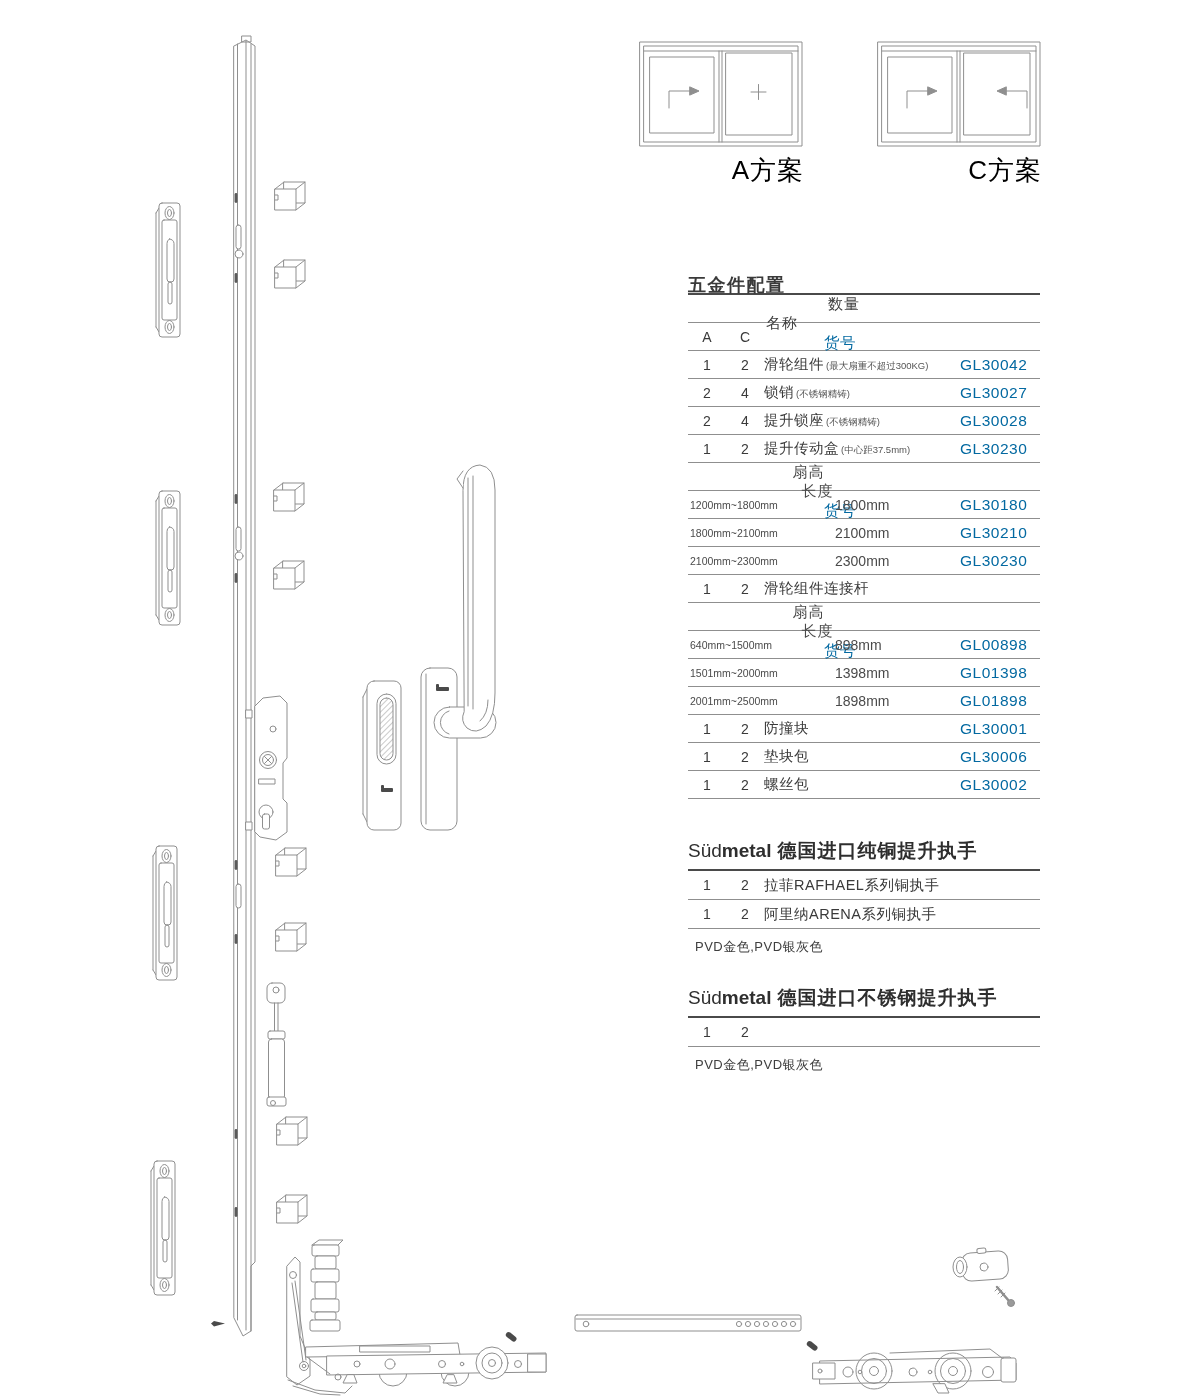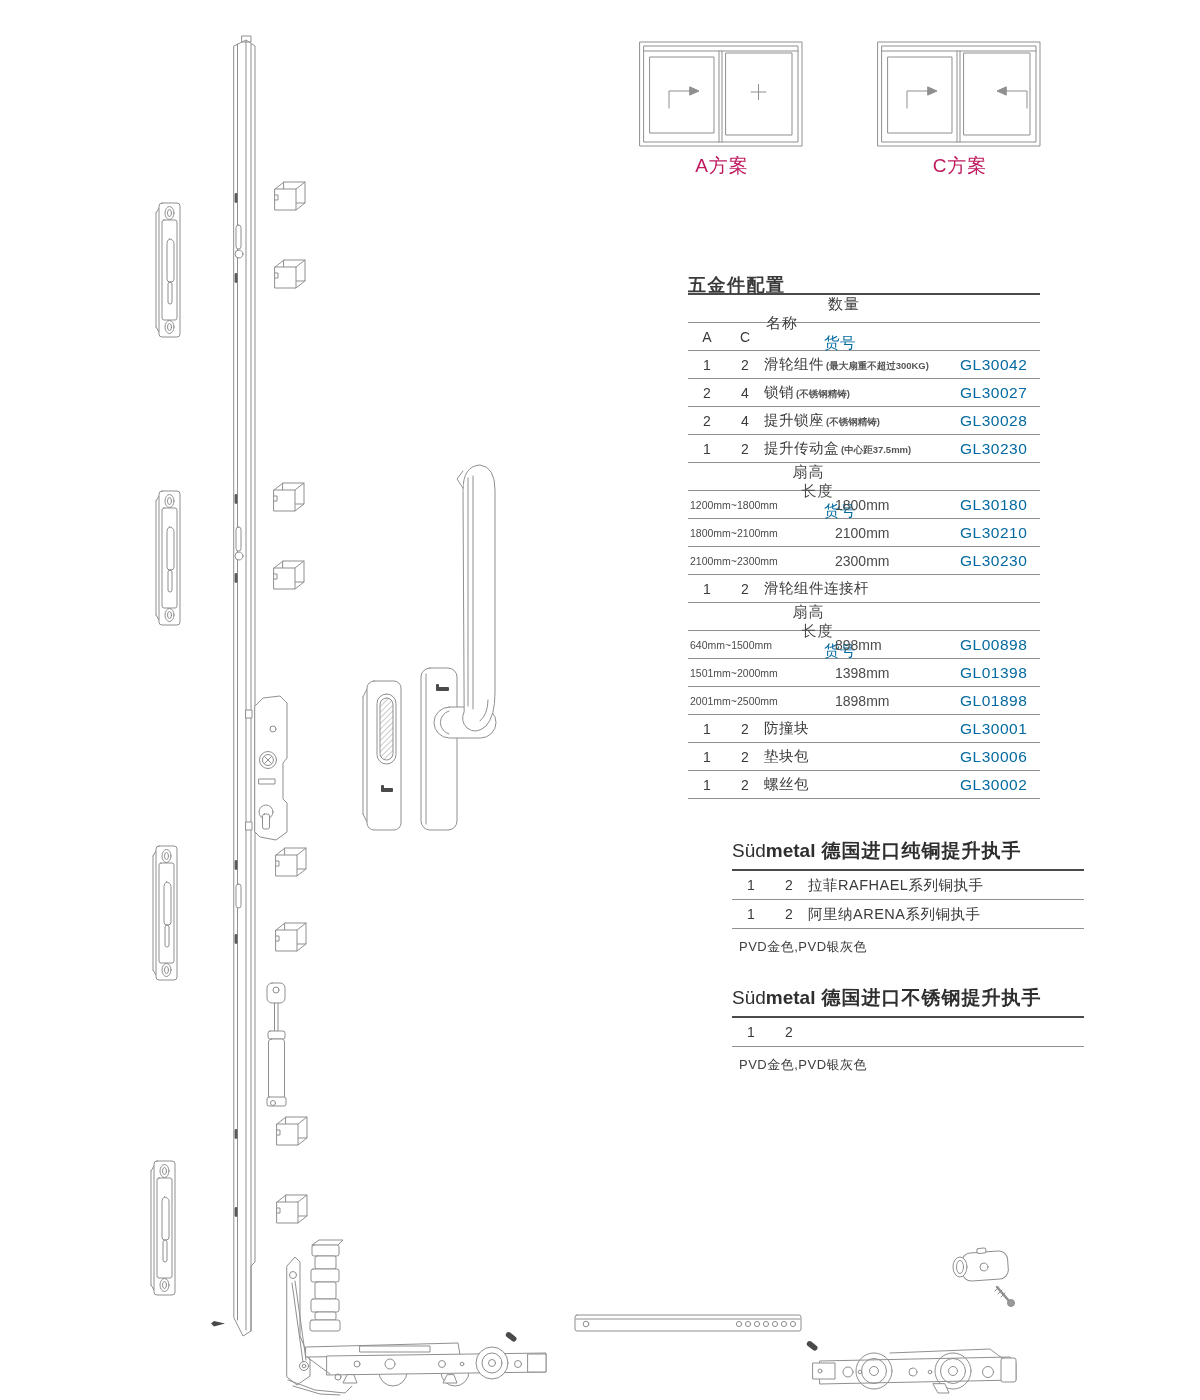--- a/index.html
+++ b/index.html
@@ -4,22 +4,22 @@
 <style>
   html,body{margin:0;padding:0;}
   body{
     width:1200px;height:1400px;position:relative;background:#ffffff;
     font-family:"Liberation Sans","DejaVu Sans",sans-serif;color:#3a3a3a;
     overflow:hidden;
   }
   svg{position:absolute;left:0;top:0;}
   
   .plan-label{
-    position:absolute;top:153px;width:164px;text-align:center;
-    font-size:19px;color:#be185d;letter-spacing:1px;
+    position:absolute;top:153px;width:164px;text-align:right;
+    font-size:26px;color:#000000;letter-spacing:1px;
   }
   
   .tbl{position:absolute;left:688px;top:273px;width:352px;}
   .t-title{
     font-size:18px;font-weight:bold;letter-spacing:1.5px;
     padding-bottom:0;border-bottom:2px solid #4a4a4a;height:20px;
   }
   .row{
     display:flex;align-items:center;height:27px;
     border-bottom:1px solid #8f8f8f;font-size:14px;
@@ -27,23 +27,23 @@
   .row.head{font-size:15px;color:#3d3d3d;letter-spacing:1px;flex-direction:column;}
   .c-qty{width:76px;padding-left:2px;box-sizing:border-box;}
   .c-a,.c-c{width:38px;text-align:center;}
   .c-name{width:196px;display:flex;align-items:baseline;}
   .c-code{width:80px;font-size:15.5px;color:#0369a1;letter-spacing:0.5px;}
   .c-fan{width:147px;font-size:10.5px;color:#4a4a4a;padding-left:2px;box-sizing:border-box;}
   .c-len{width:125px;font-size:14px;color:#4a4a4a;}
   .row.head .c-fan{font-size:15px;letter-spacing:1px;}
   .row.head .c-len{font-size:15px;letter-spacing:1px;}
   .p-name{font-size:14.5px;letter-spacing:0.5px;}
-  .p-note{font-size:9.5px;color:#555;margin-left:2px;white-space:nowrap;font-weight:bold;}
+  .p-note{font-size:9.5px;color:#555;margin-left:2px;white-space:nowrap;}
   
-  .brand-sect{position:absolute;left:688px;width:352px;margin-left:44px;}
+  .brand-sect{position:absolute;left:688px;width:352px;}
   .brand-title{
     font-size:19px;padding-bottom:5px;border-bottom:2px solid #4a4a4a;
     white-space:nowrap;color:#2e2e2e;
   }
   .b-reg{font-weight:normal;letter-spacing:0px;}
   .b-bold{font-weight:bold;}
   .b-cn{font-weight:bold;margin-left:6px;letter-spacing:1px;}
   .brand-sect .row{height:28px;}
   .pvd-note{font-size:13px;color:#3f3f3f;margin-top:9px;padding-left:7px;letter-spacing:0.5px;}
 </style>

